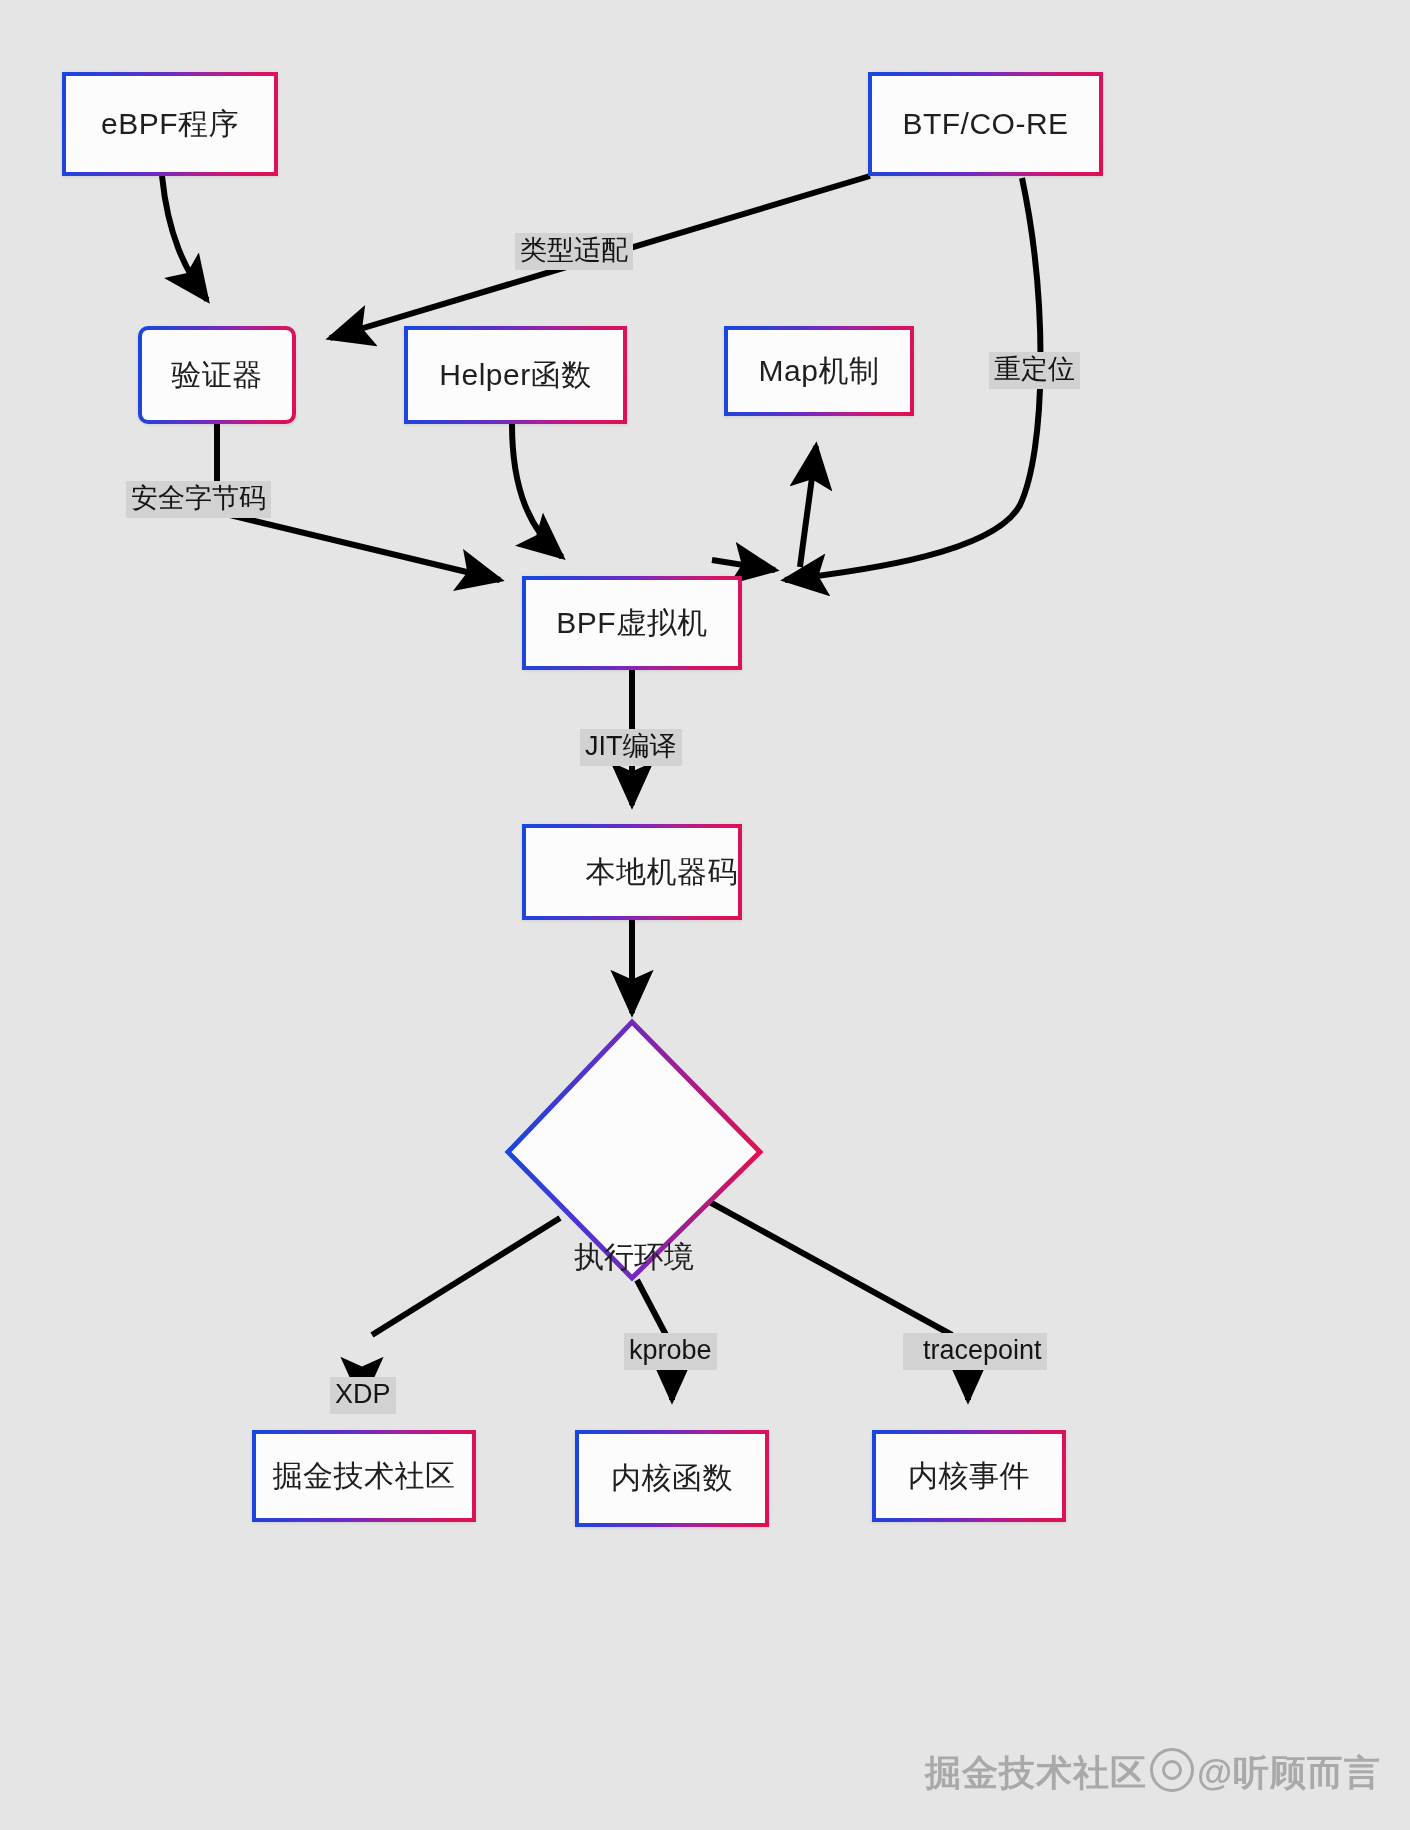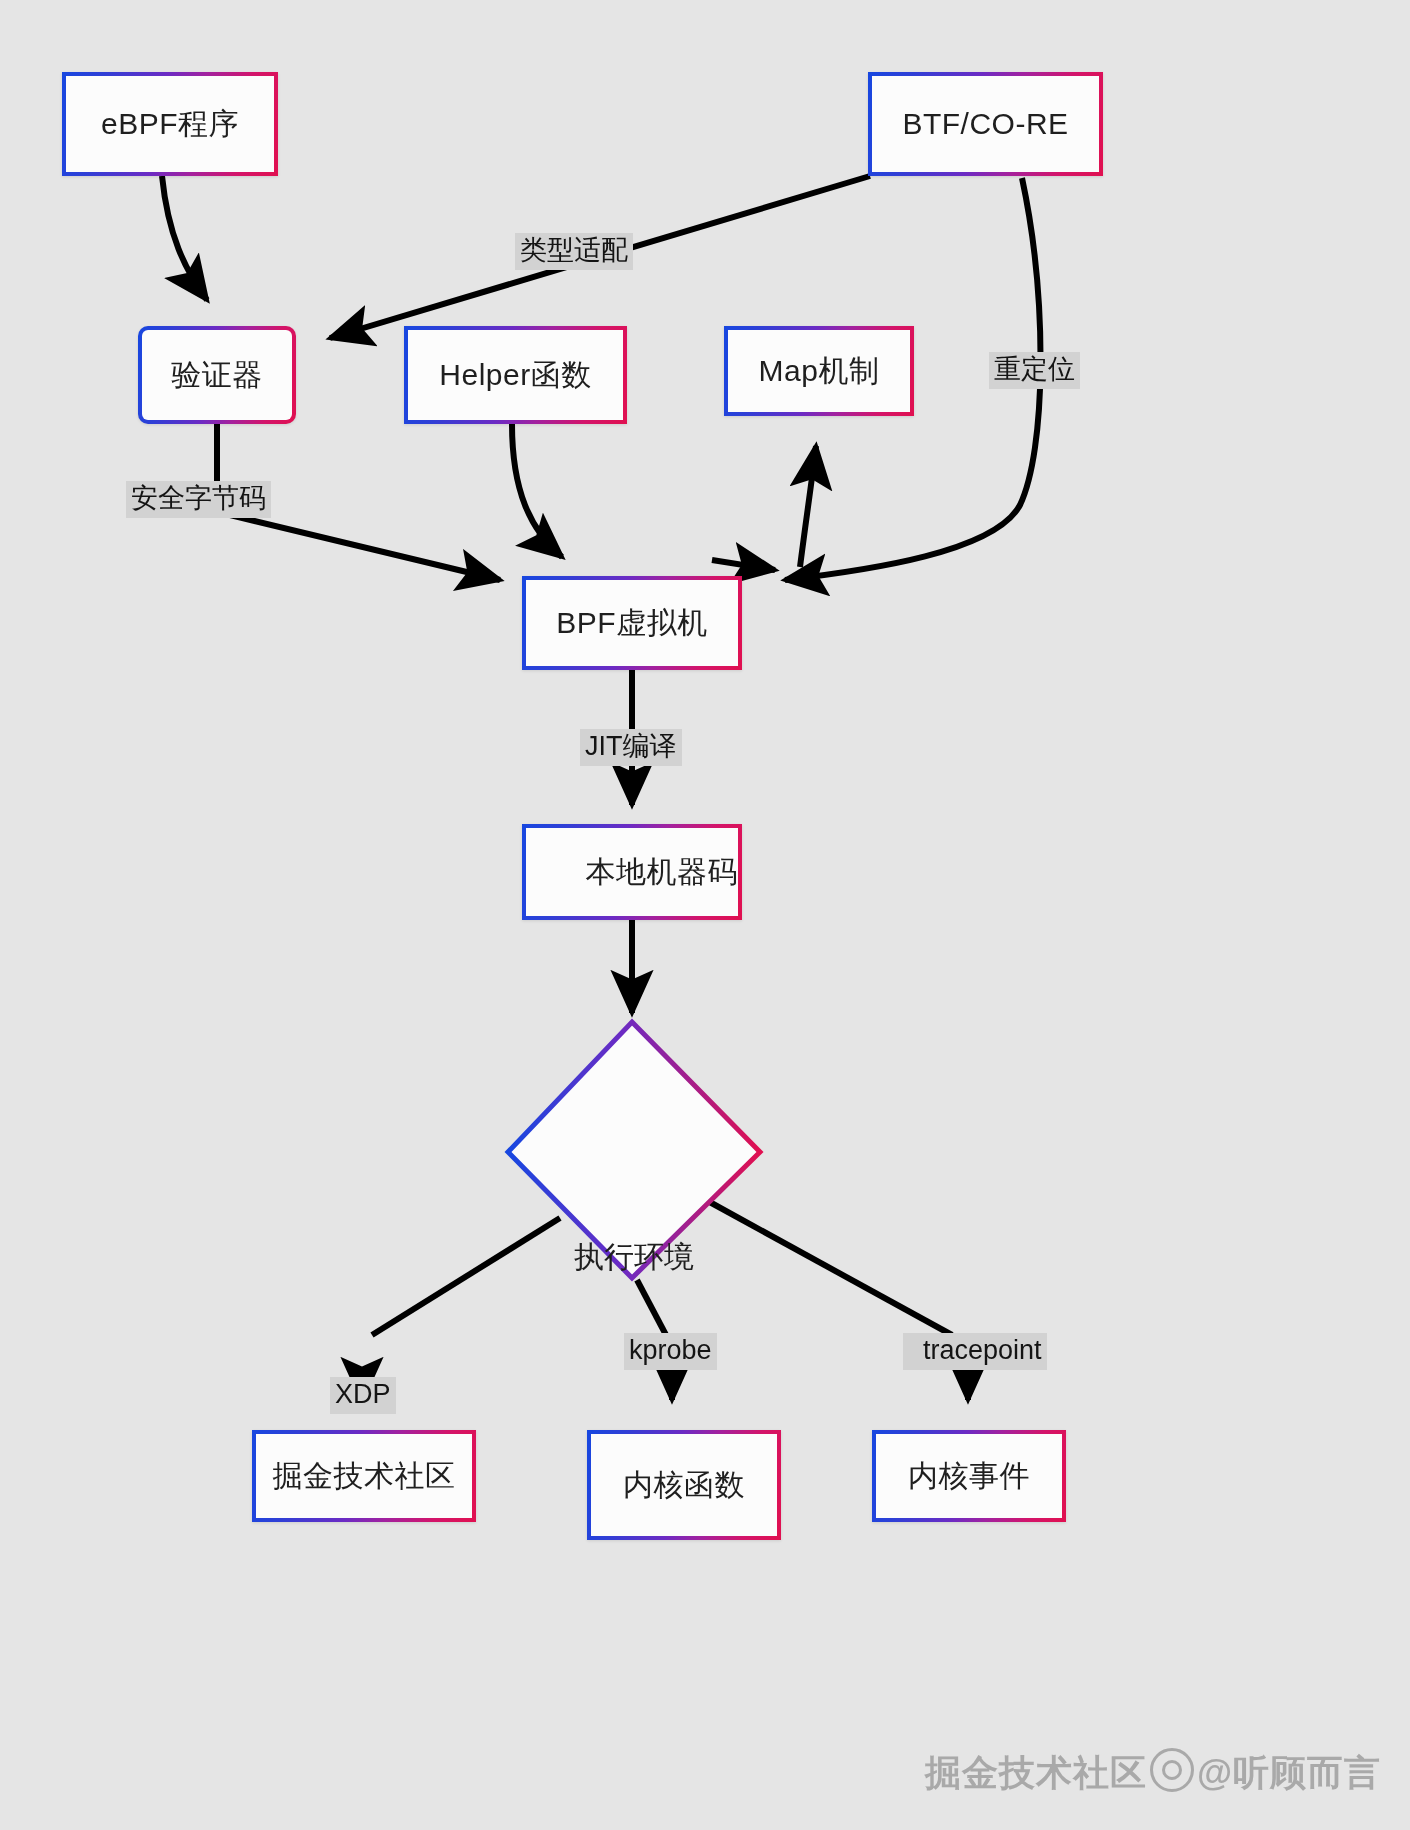--- a/index.html
+++ b/index.html
@@ -171,21 +171,21 @@
   </div>
 
   <div class="diamond-wrap" style="left:508px; top:1022px; width:252px; height:256px;">
     <span class="diamond-label">执行环境</span>
   </div>
 
   <div class="node" style="left:252px; top:1430px; width:224px; height:92px;">
     <span>掘金技术社区</span>
   </div>
 
-  <div class="node" style="left:587px; top:1430px; width:194px; height:110px;">
+  <div class="node" style="left:575px; top:1430px; width:194px; height:97px;">
     <span>内核函数</span>
   </div>
 
   <div class="node" style="left:872px; top:1430px; width:194px; height:92px;">
     <span>内核事件</span>
   </div>
 
   <div class="elabel" style="left:515px; top:233px;">类型适配</div>
 
   <div class="elabel" style="left:989px; top:352px;">重定位</div>

